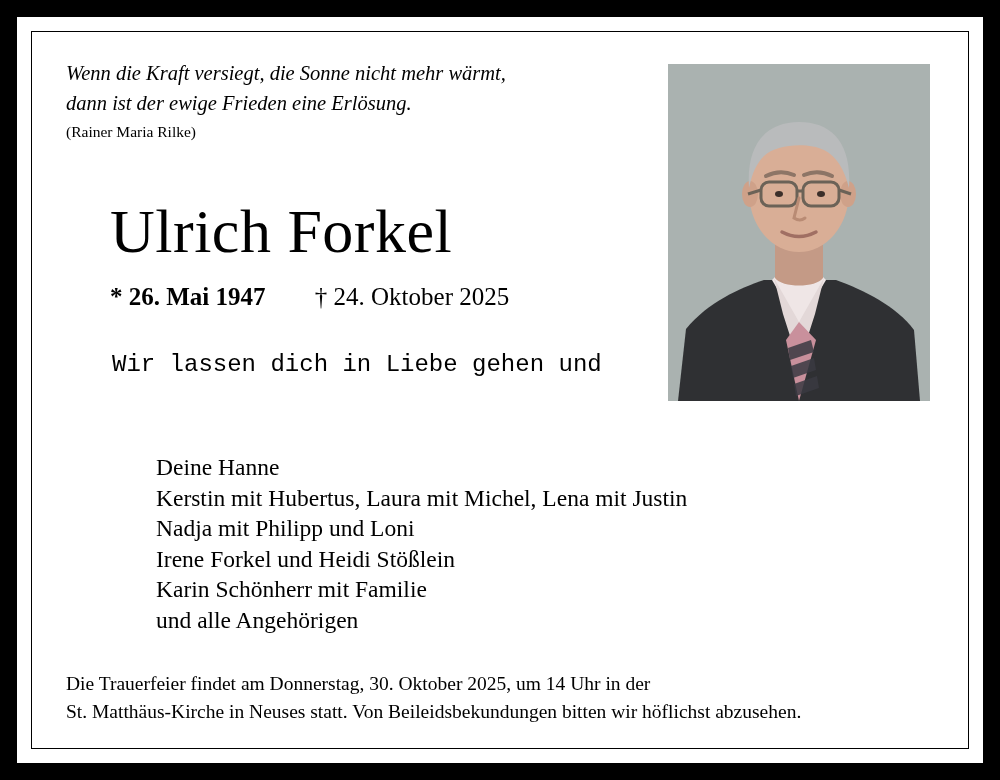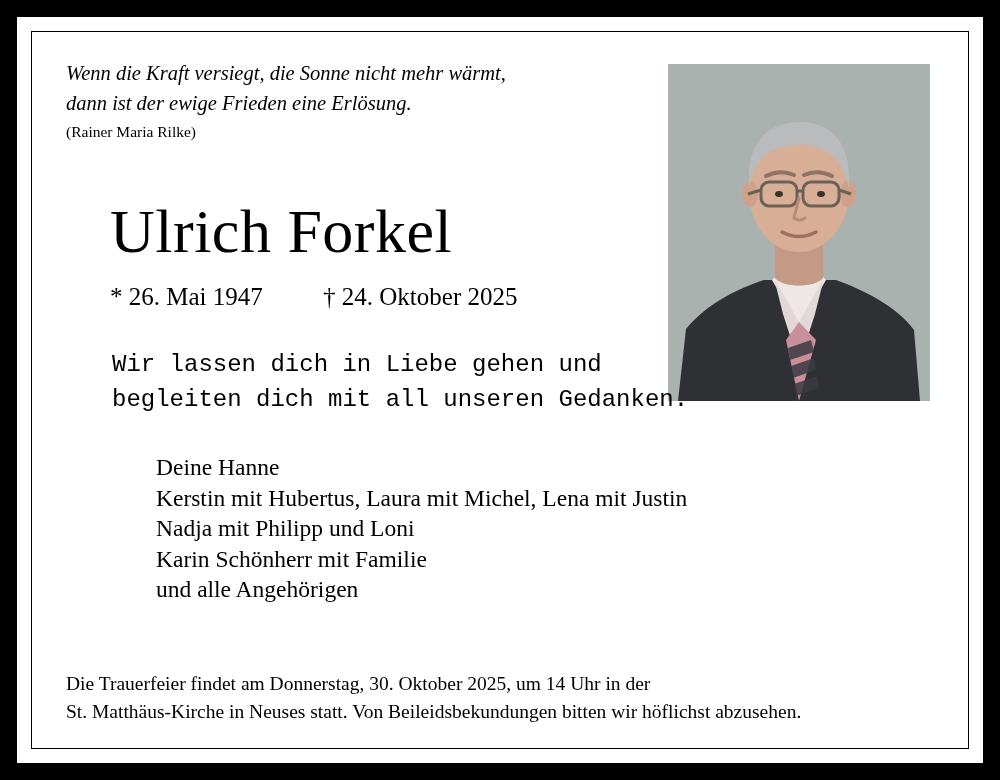--- a/index.html
+++ b/index.html
@@ -104,21 +104,21 @@
 
   
   .dates {
     position: absolute;
     left: 78px;
     top: 248px;
     font-size: 25px;
     line-height: 34px;
     white-space: nowrap;
   }
-  .dates .birth { margin-right: 54px; }
+  .dates .birth { margin-right: 43px; font-weight: bold; }
 
   
   .farewell {
     position: absolute;
     left: 80px;
     top: 315px;
     width: 520px;
   }
   .farewell div {
     font-size: 24px;
@@ -213,27 +213,27 @@
 
     <div class="name">Ulrich Forkel</div>
 
     <div class="dates">
       <span class="birth">* 26. Mai 1947</span>
       <span class="death">† 24. Oktober 2025</span>
     </div>
 
     <div class="farewell">
       <div>Wir lassen dich in Liebe gehen und</div>
-      <div>begleiten dich mit all unseren Gedanken.</div>
     </div>
 
     <div class="mourners">
       <div>Deine Hanne</div>
       <div>Kerstin mit Hubertus, Laura mit Michel, Lena mit Justin</div>
       <div>Nadja mit Philipp und Loni</div>
+      <div>Irene Forkel und Heidi Stößlein</div>
       <div>Karin Schönherr mit Familie</div>
       <div>und alle Angehörigen</div>
     </div>
 
     <div class="footer">
       <div>Die Trauerfeier findet am Donnerstag, 30. Oktober 2025, um 14 Uhr in der</div>
       <div>St. Matthäus-Kirche in Neuses statt. Von Beileidsbekundungen bitten wir höflichst abzusehen.</div>
     </div>
 
   </div>

